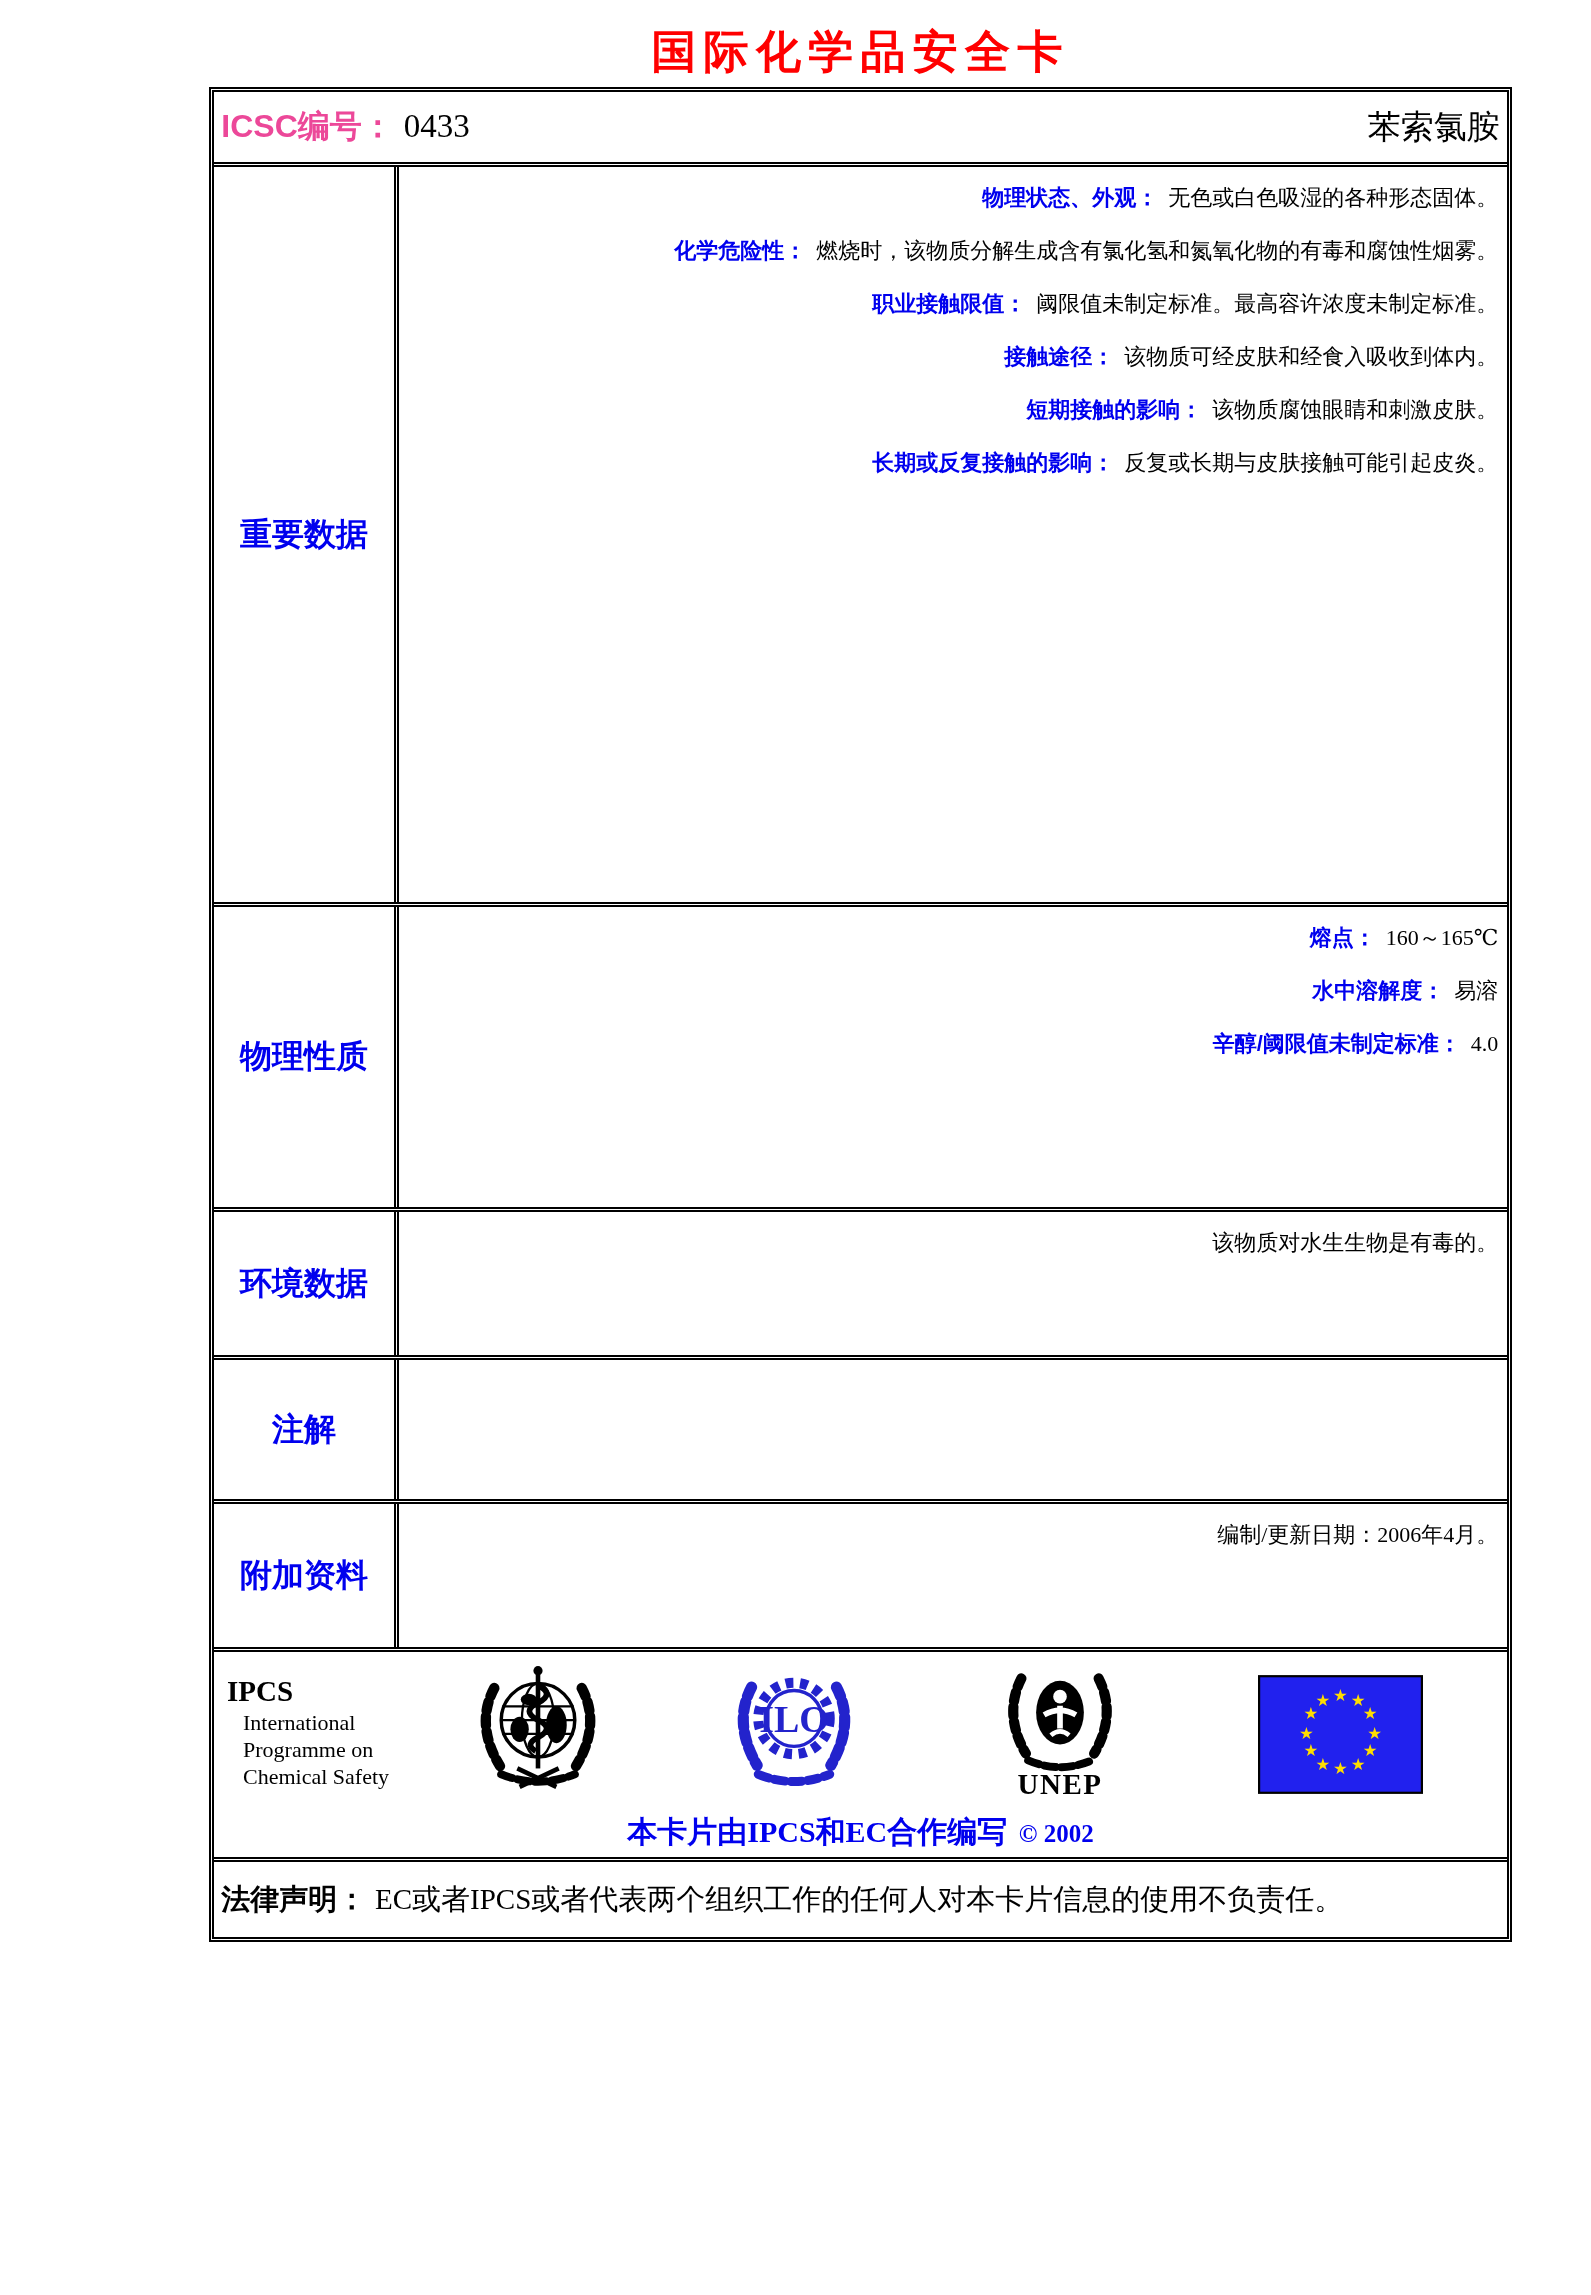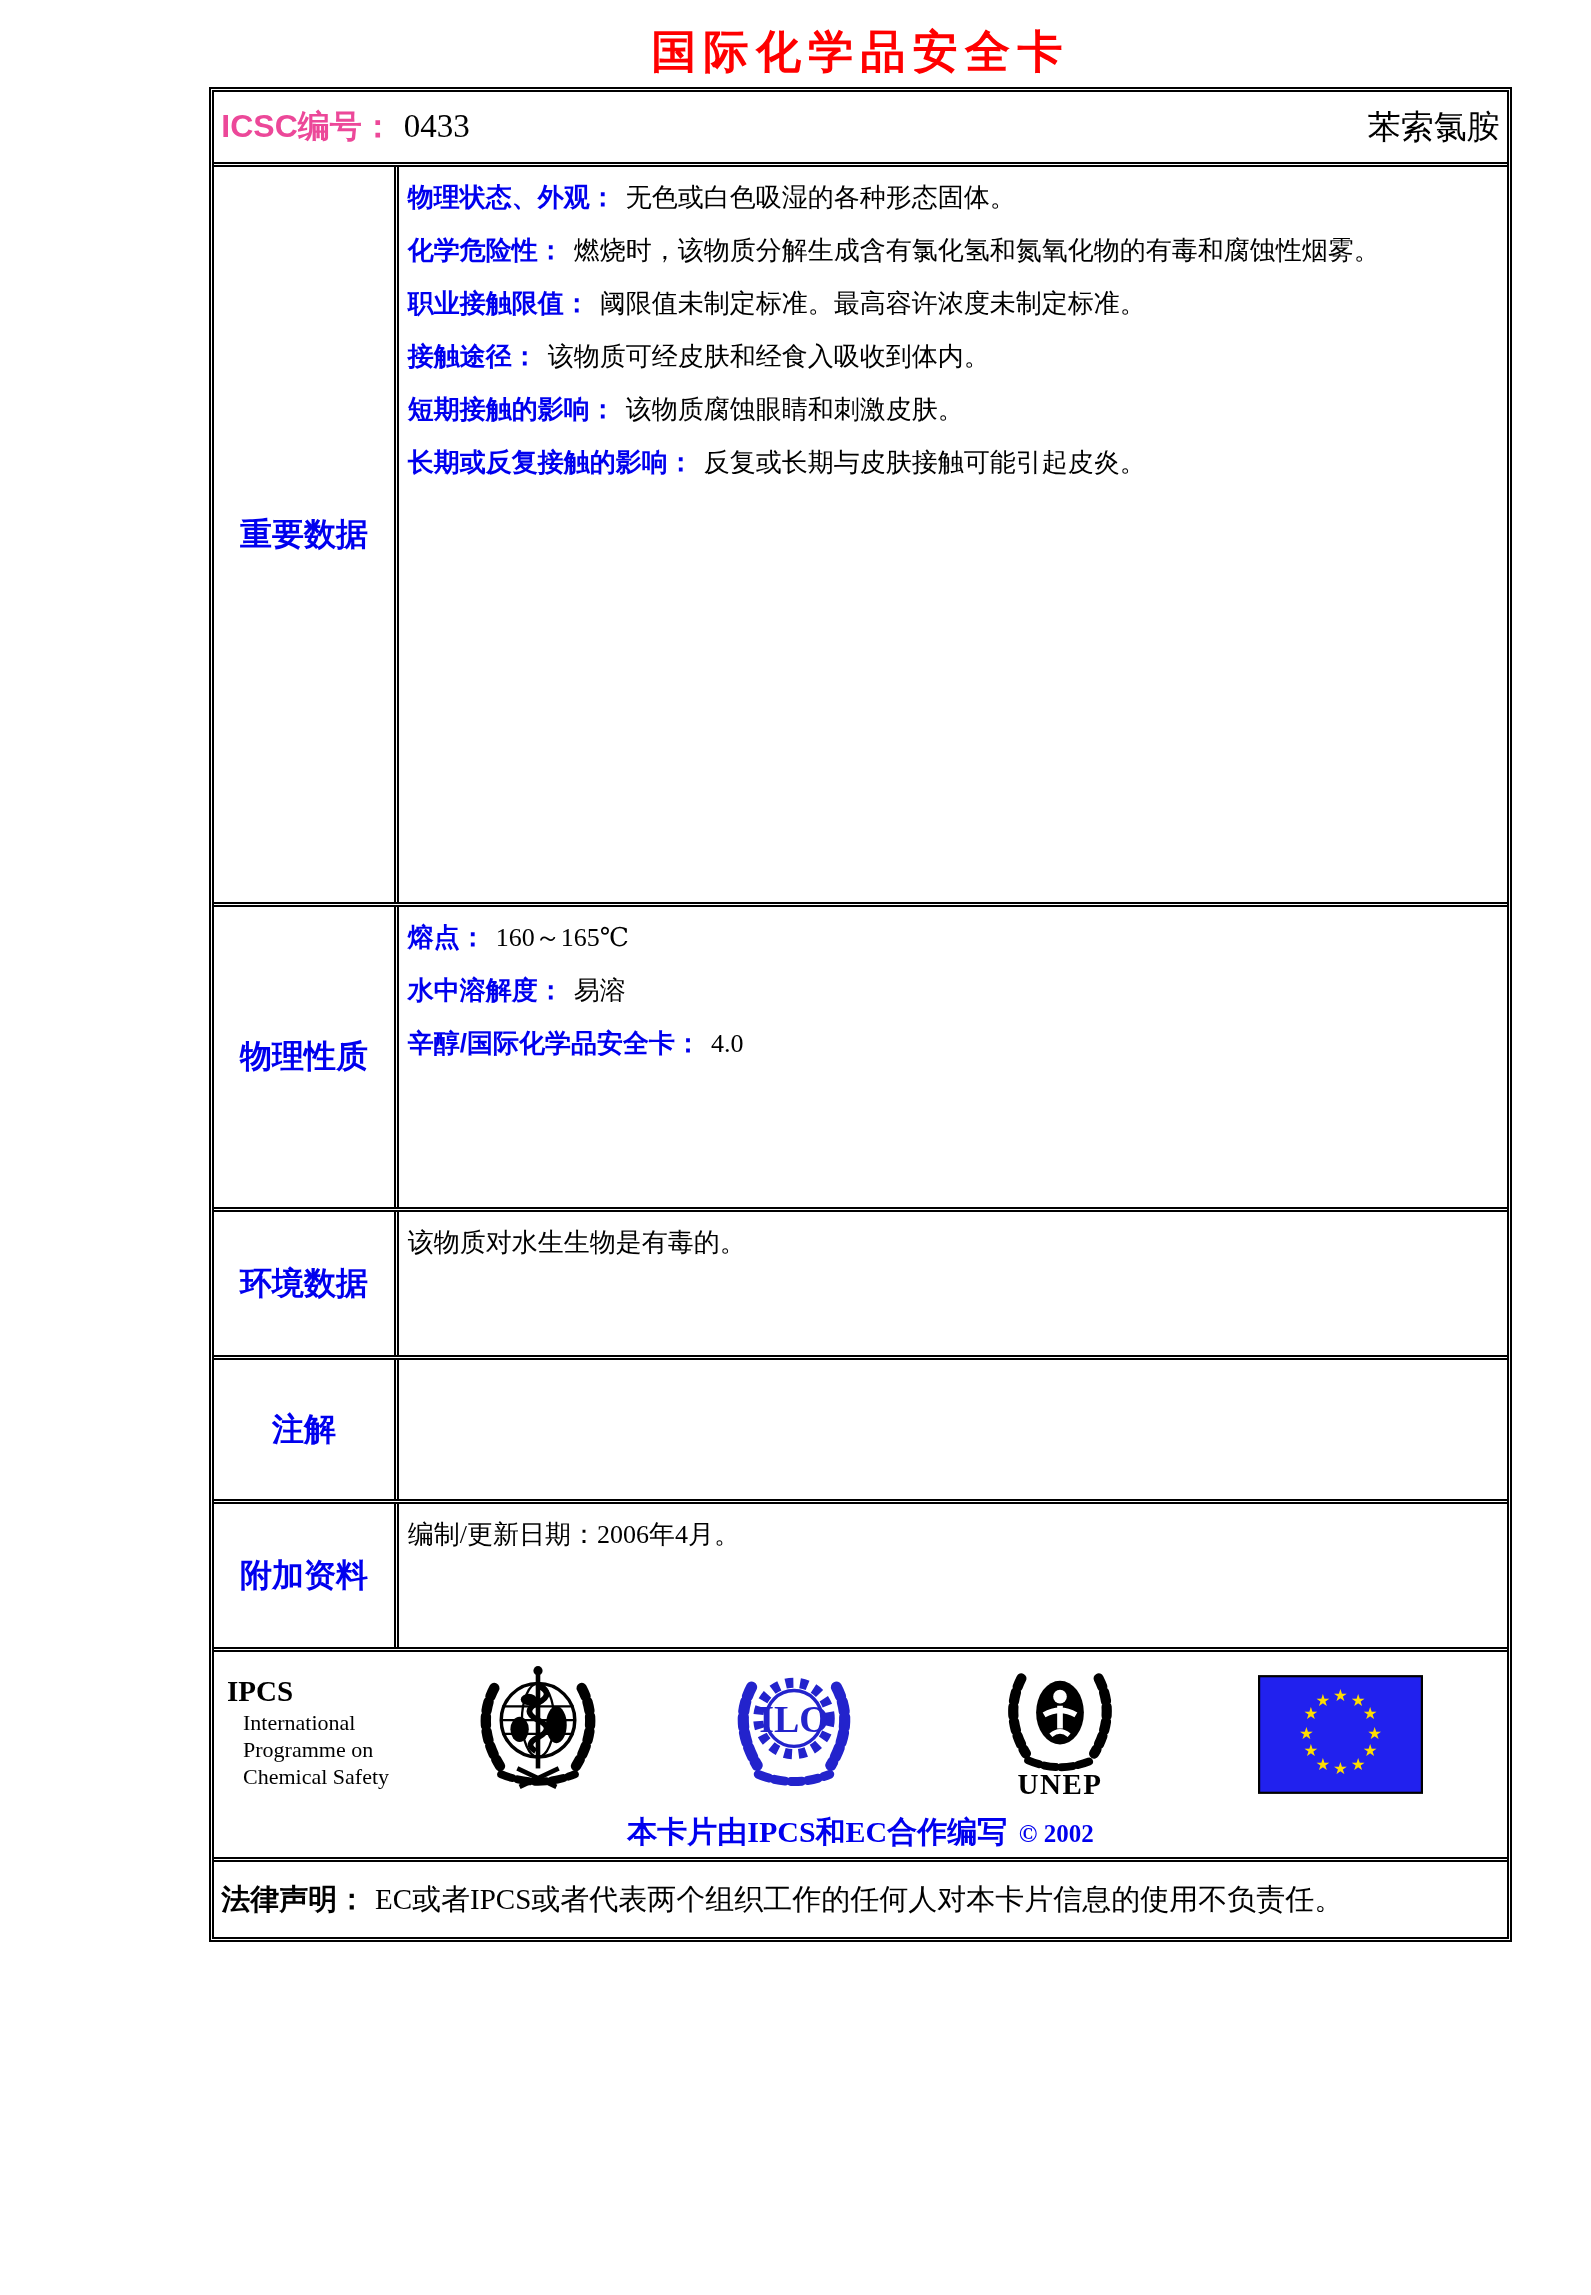--- a/index.html
+++ b/index.html
@@ -45,22 +45,23 @@
     flex:0 0 180px;
     border-right:5.8px double #000;
     display:flex;align-items:center;justify-content:center;
     font-family:"Liberation Sans","DejaVu Sans",sans-serif;
     font-weight:bold;color:#0000ee;font-size:32px;
     text-align:center;
   }
   .content-col{
     flex:1 1 auto;
     padding:4.4px 8.7px;
-    font-size:26px;
+    font-size:22px;
     line-height:53px;
+    text-align:right;
   }
   .kv-line .k{
     font-family:"Liberation Sans","DejaVu Sans",sans-serif;
     font-weight:bold;color:#0000ee;
     margin-right:10px;
   }
   .kv-line .v{color:#000;}
   .h-important{height:740px;}
   .h-physical{height:305px;}
   .h-environment{height:148px;}
@@ -142,21 +143,21 @@
   <div class="row two-col h-physical">
     <div class="label-col">物理性质</div>
     <div class="content-col">
       <div class="kv-line">
         <span class="k">熔点：</span><span class="v">160～165℃</span>
       </div>
       <div class="kv-line">
         <span class="k">水中溶解度：</span><span class="v">易溶</span>
       </div>
       <div class="kv-line">
-        <span class="k">辛醇/国际化学品安全卡：</span><span class="v">4.0</span>
+        <span class="k">辛醇/阈限值未制定标准：</span><span class="v">4.0</span>
       </div>
     </div>
   </div>
 
   <div class="row two-col h-environment">
     <div class="label-col">环境数据</div>
     <div class="content-col">
       <div class="kv-line">
         <span class="v">该物质对水生生物是有毒的。</span>
       </div>

